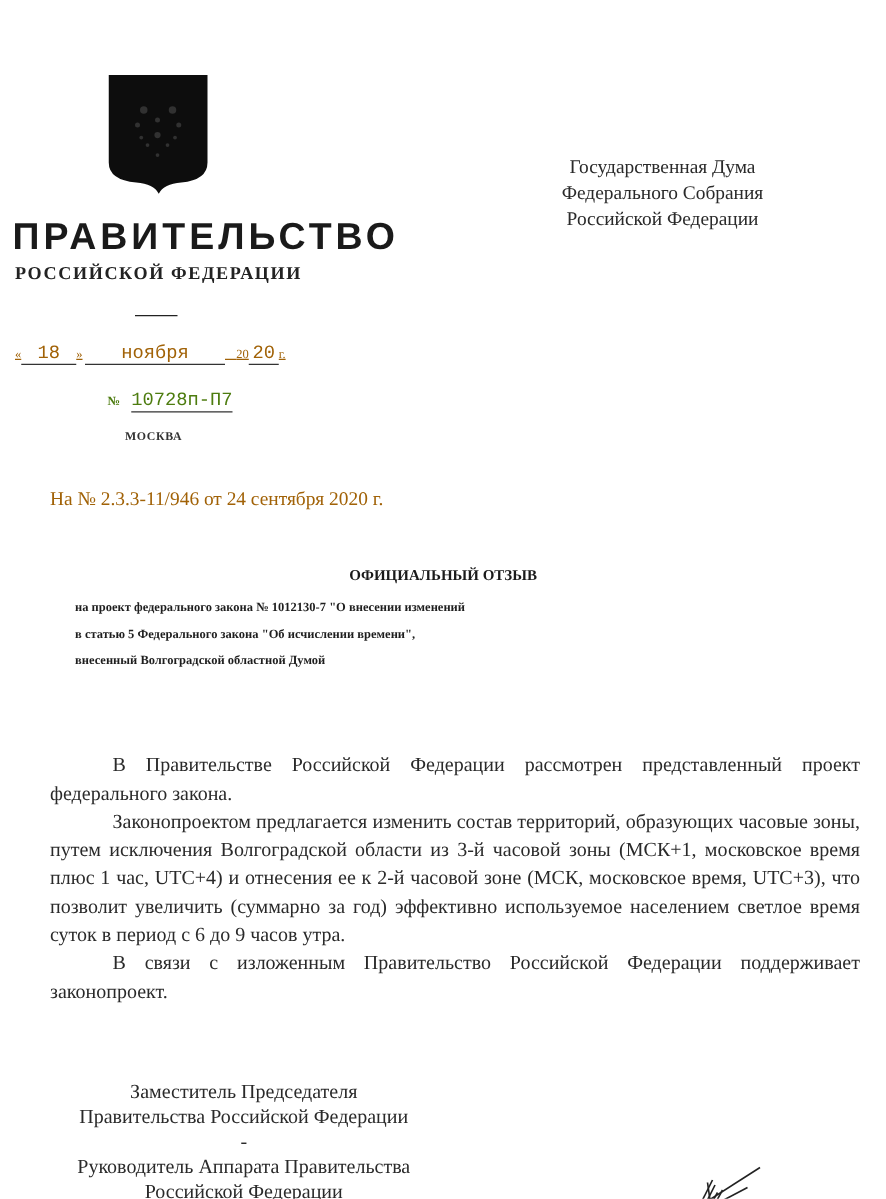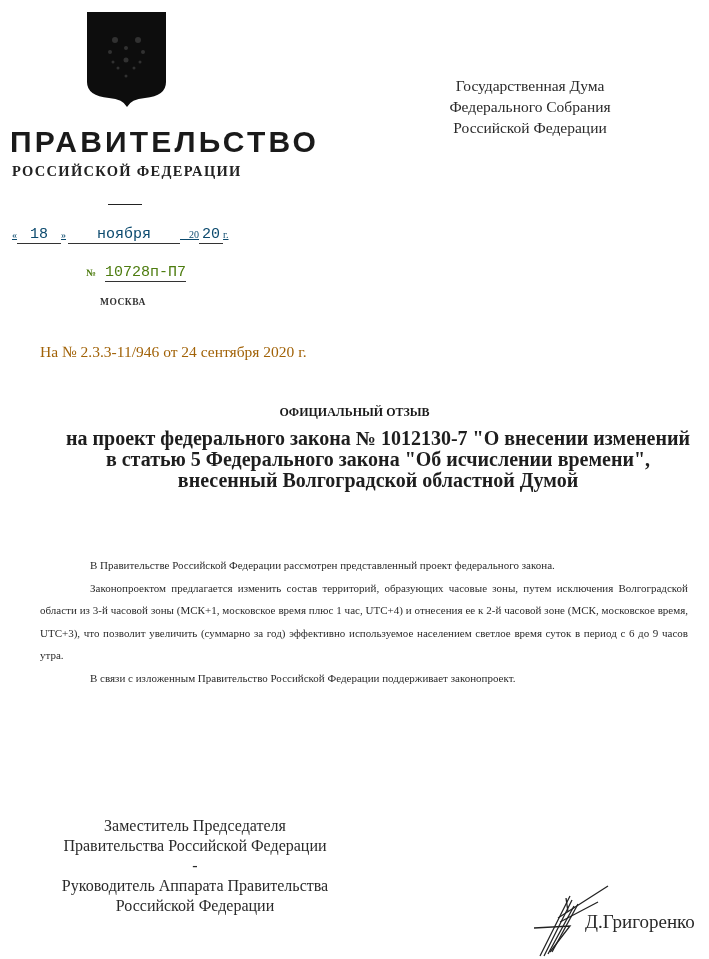--- a/index.html
+++ b/index.html
@@ -1,56 +1,56 @@
 <!DOCTYPE html>
 <html><head>
   <meta charset="utf-8">
   <style>
     html, body { margin: 0; padding: 0; background: #ffffff; }
     body {
       width: 709px; height: 959px; position: relative; overflow: hidden;
       font-family: "Liberation Serif", "DejaVu Serif", serif;
       color: #1e1e1e;
     }
-    .abs { position: absolute; }
+    .abs { position: absolute; margin-top: 48px; }
     .emblem { left: 85px; top: 10px; width: 83px; height: 100px; }
     .gov-title {
       left: 10px; top: 125px; width: 240px;
       font-family: Liberation Sans, sans-serif; font-weight: bold;
       font-size: 30px; letter-spacing: 3.2px; color: #1a1a1a;
     }
     .gov-sub {
       left: 12px; top: 163px; width: 240px;
       font-family: "Liberation Serif", serif; font-weight: bold;
       font-size: 14.5px; letter-spacing: 1.3px; color: #222;
     }
     .rule-short { left: 108px; top: 204px; width: 34px; border-top: 1.5px solid #222; }
-    .date-row { left: 12px; top: 226px; font-size: 15px; font-family: "Liberation Mono", monospace; color:#0c4a6e;text-decoration:underline; }
+    .date-row { left: 12px; top: 226px; font-size: 15px; font-family: "Liberation Mono", monospace; color:#a16207;text-decoration:underline; }
     .date-row .sm { font-family: "Liberation Serif", serif; font-size: 10px; }
     .date-row .u { display:inline-block; border-bottom: 1px solid #333; text-align:center; line-height: 16px; }
     .num-row { left: 86px; top: 264px; font-size: 15px; font-family: "Liberation Mono", monospace; color:#4d7c0f; }
     .num-row .sm { font-family: "Liberation Serif", serif; font-size: 10px; font-weight:bold; }
     .num-row .u { display:inline-block; border-bottom: 1px solid #333; line-height:16px; }
     .city { left: 100px; top: 297px; font-size: 9.5px; font-weight: bold; letter-spacing: 0.5px; color:#333; }
     .addressee {
       left: 400px; top: 75px; width: 260px; text-align: center;
       font-size: 15.5px; line-height: 21px; color: #2a2a2a;
     }
     .ref { left: 40px; top: 343px; font-size: 15.5px; color:#a16207; }
     .doc-title {
       left: 0; top: 405px; width: 709px; text-align: center;
       font-weight: bold; font-size: 12px; color: #1a1a1a;
     }
     .doc-subtitle {
-      left: 60px; top: 428px; width: 636px; text-align: center;
-      font-weight: bold; font-size: 20px; line-height: 21px; color:#1e1e1e;
+      left: 60px; top: 428px; width: 636px; 
+      font-weight: bold; font-size: 10px; line-height: 21px; color:#1e1e1e;
     }
     .body-text {
       left: 40px; top: 554px; width: 648px;
-      font-size: 11px; line-height: 22.6px; text-align: justify; color:#2a2a2a;
+      font-size: 16px; line-height: 22.6px; text-align: justify; color:#2a2a2a;
     }
     .body-text p { margin: 0; text-indent: 50px; }
     .signer {
       left: 60px; top: 816px; width: 270px; text-align: center;
       font-size: 16px; line-height: 20px; color:#2a2a2a;
     }
     .signature { left: 530px; top: 878px; width: 80px; height: 80px; }
     .sig-name { left: 585px; top: 911px; font-size: 19px; color:#2a2a2a; }
   </style>
 </head>

